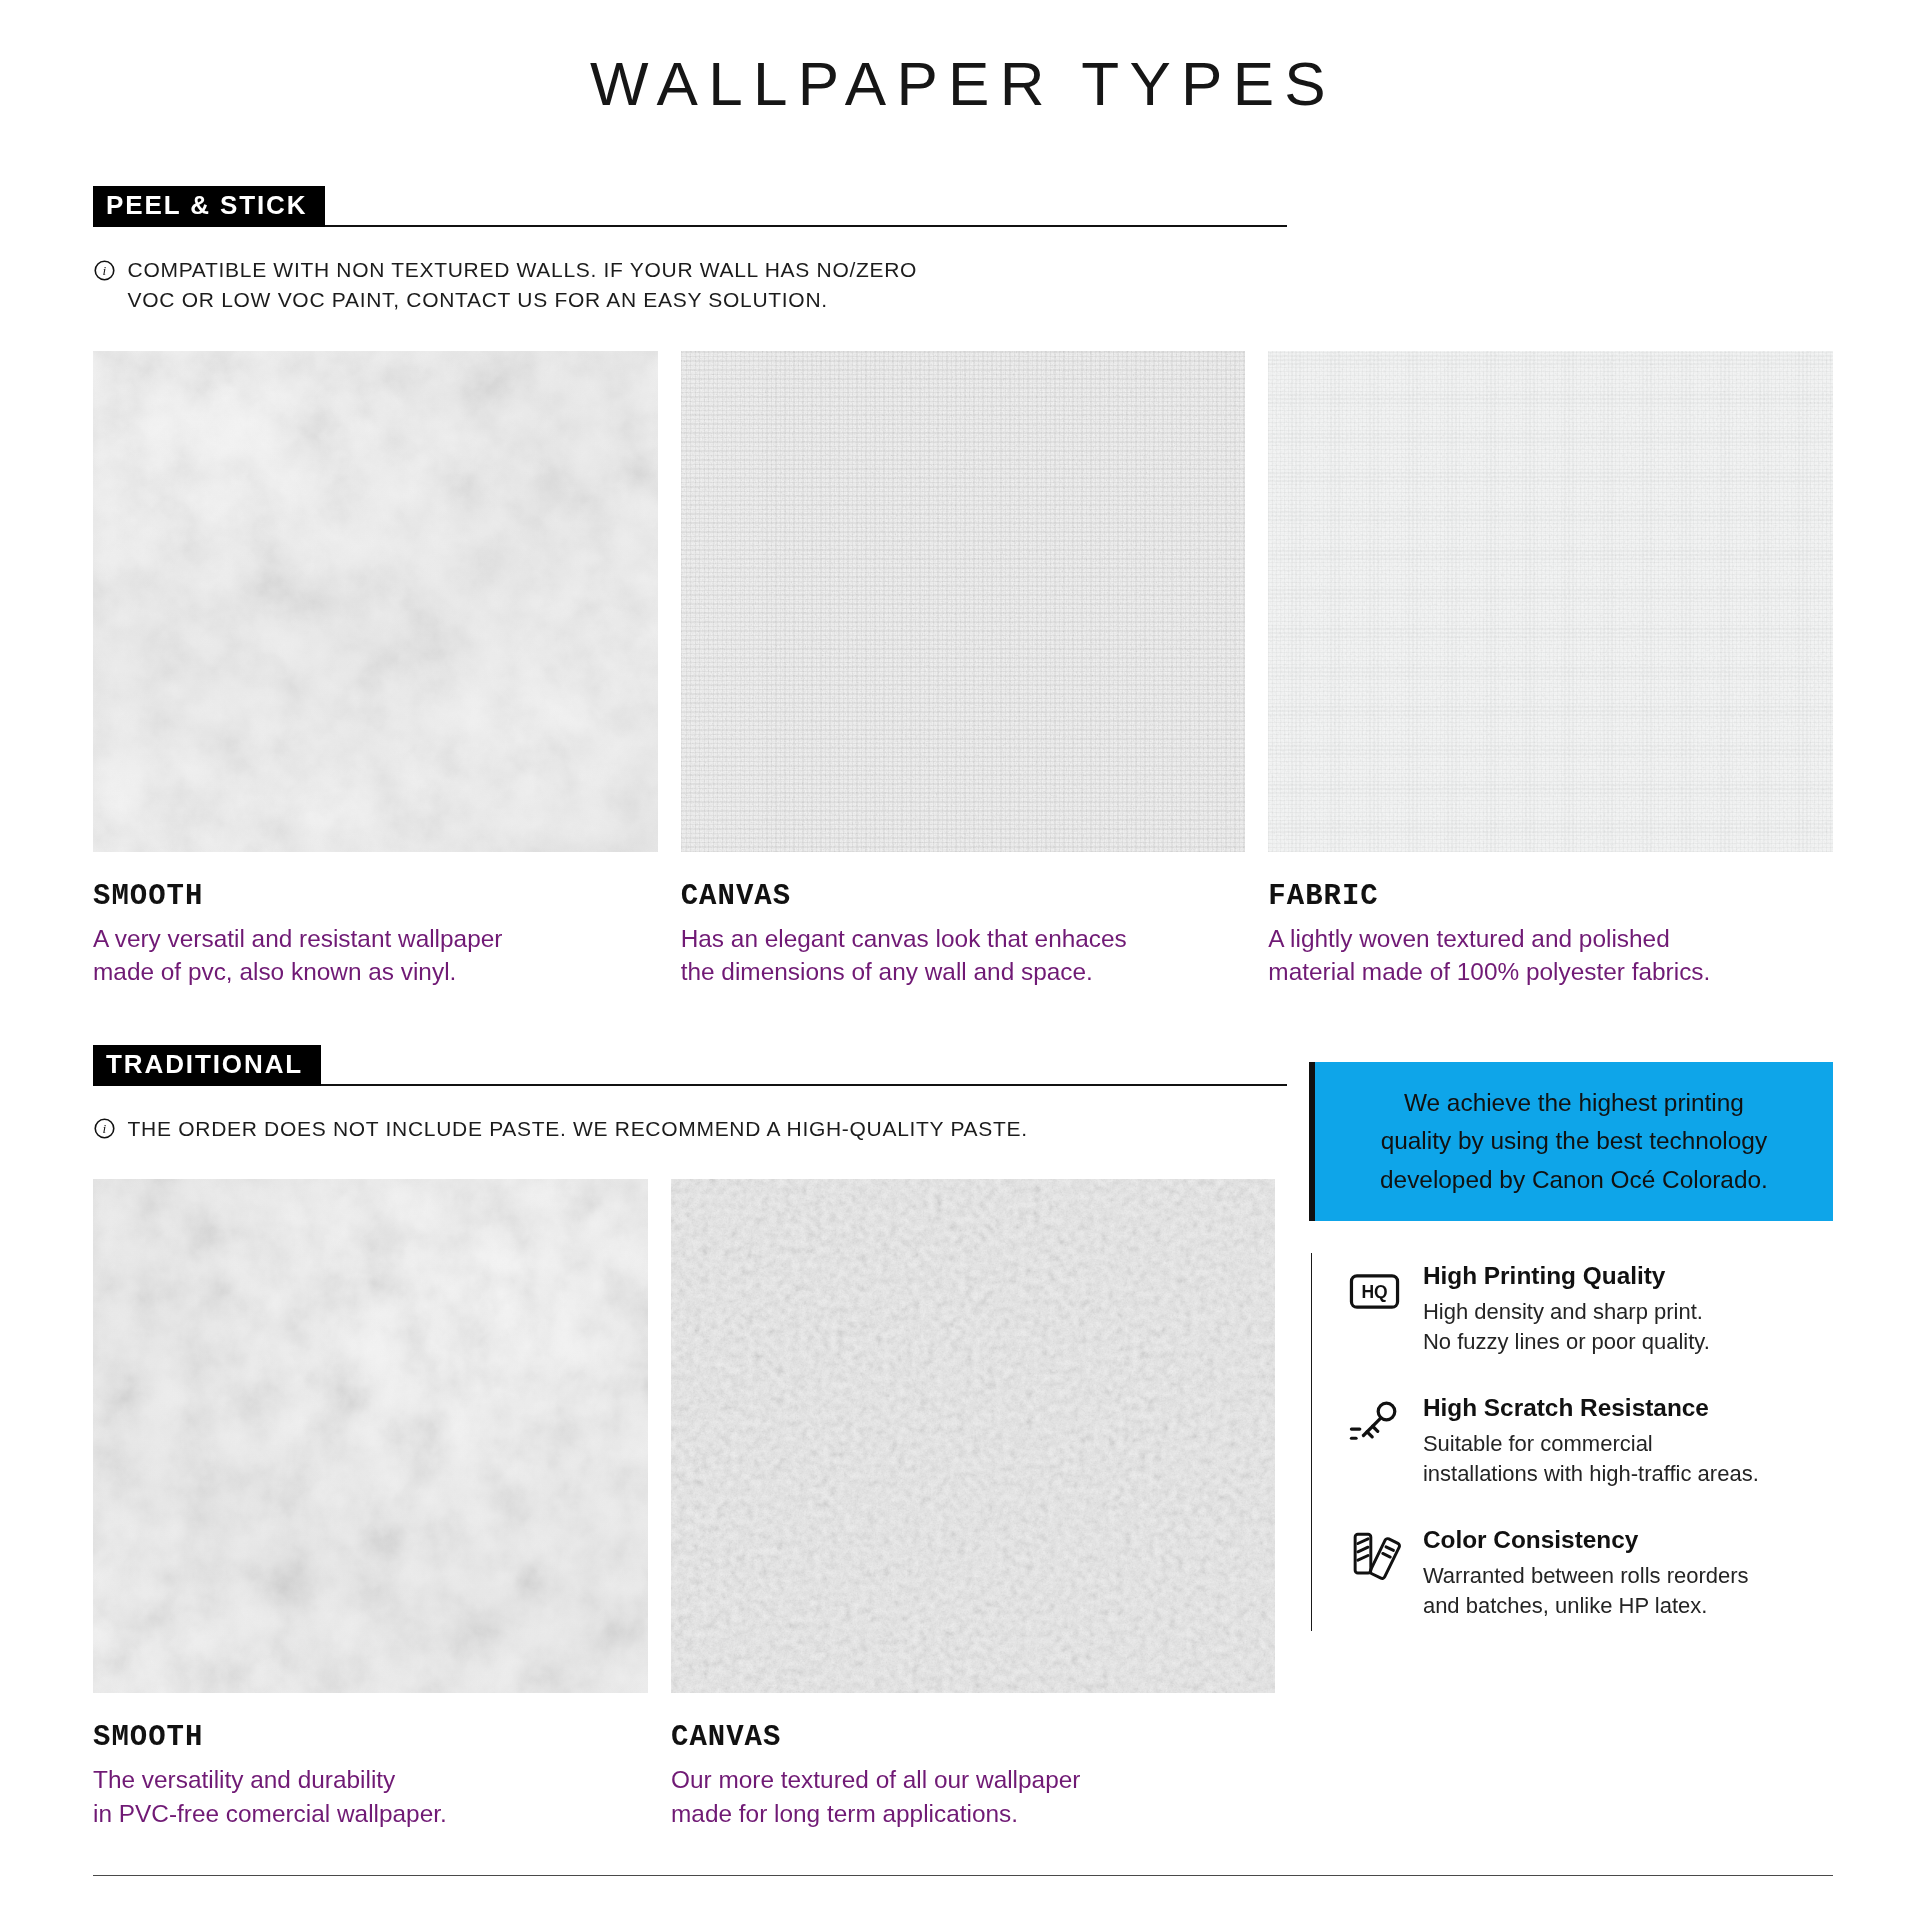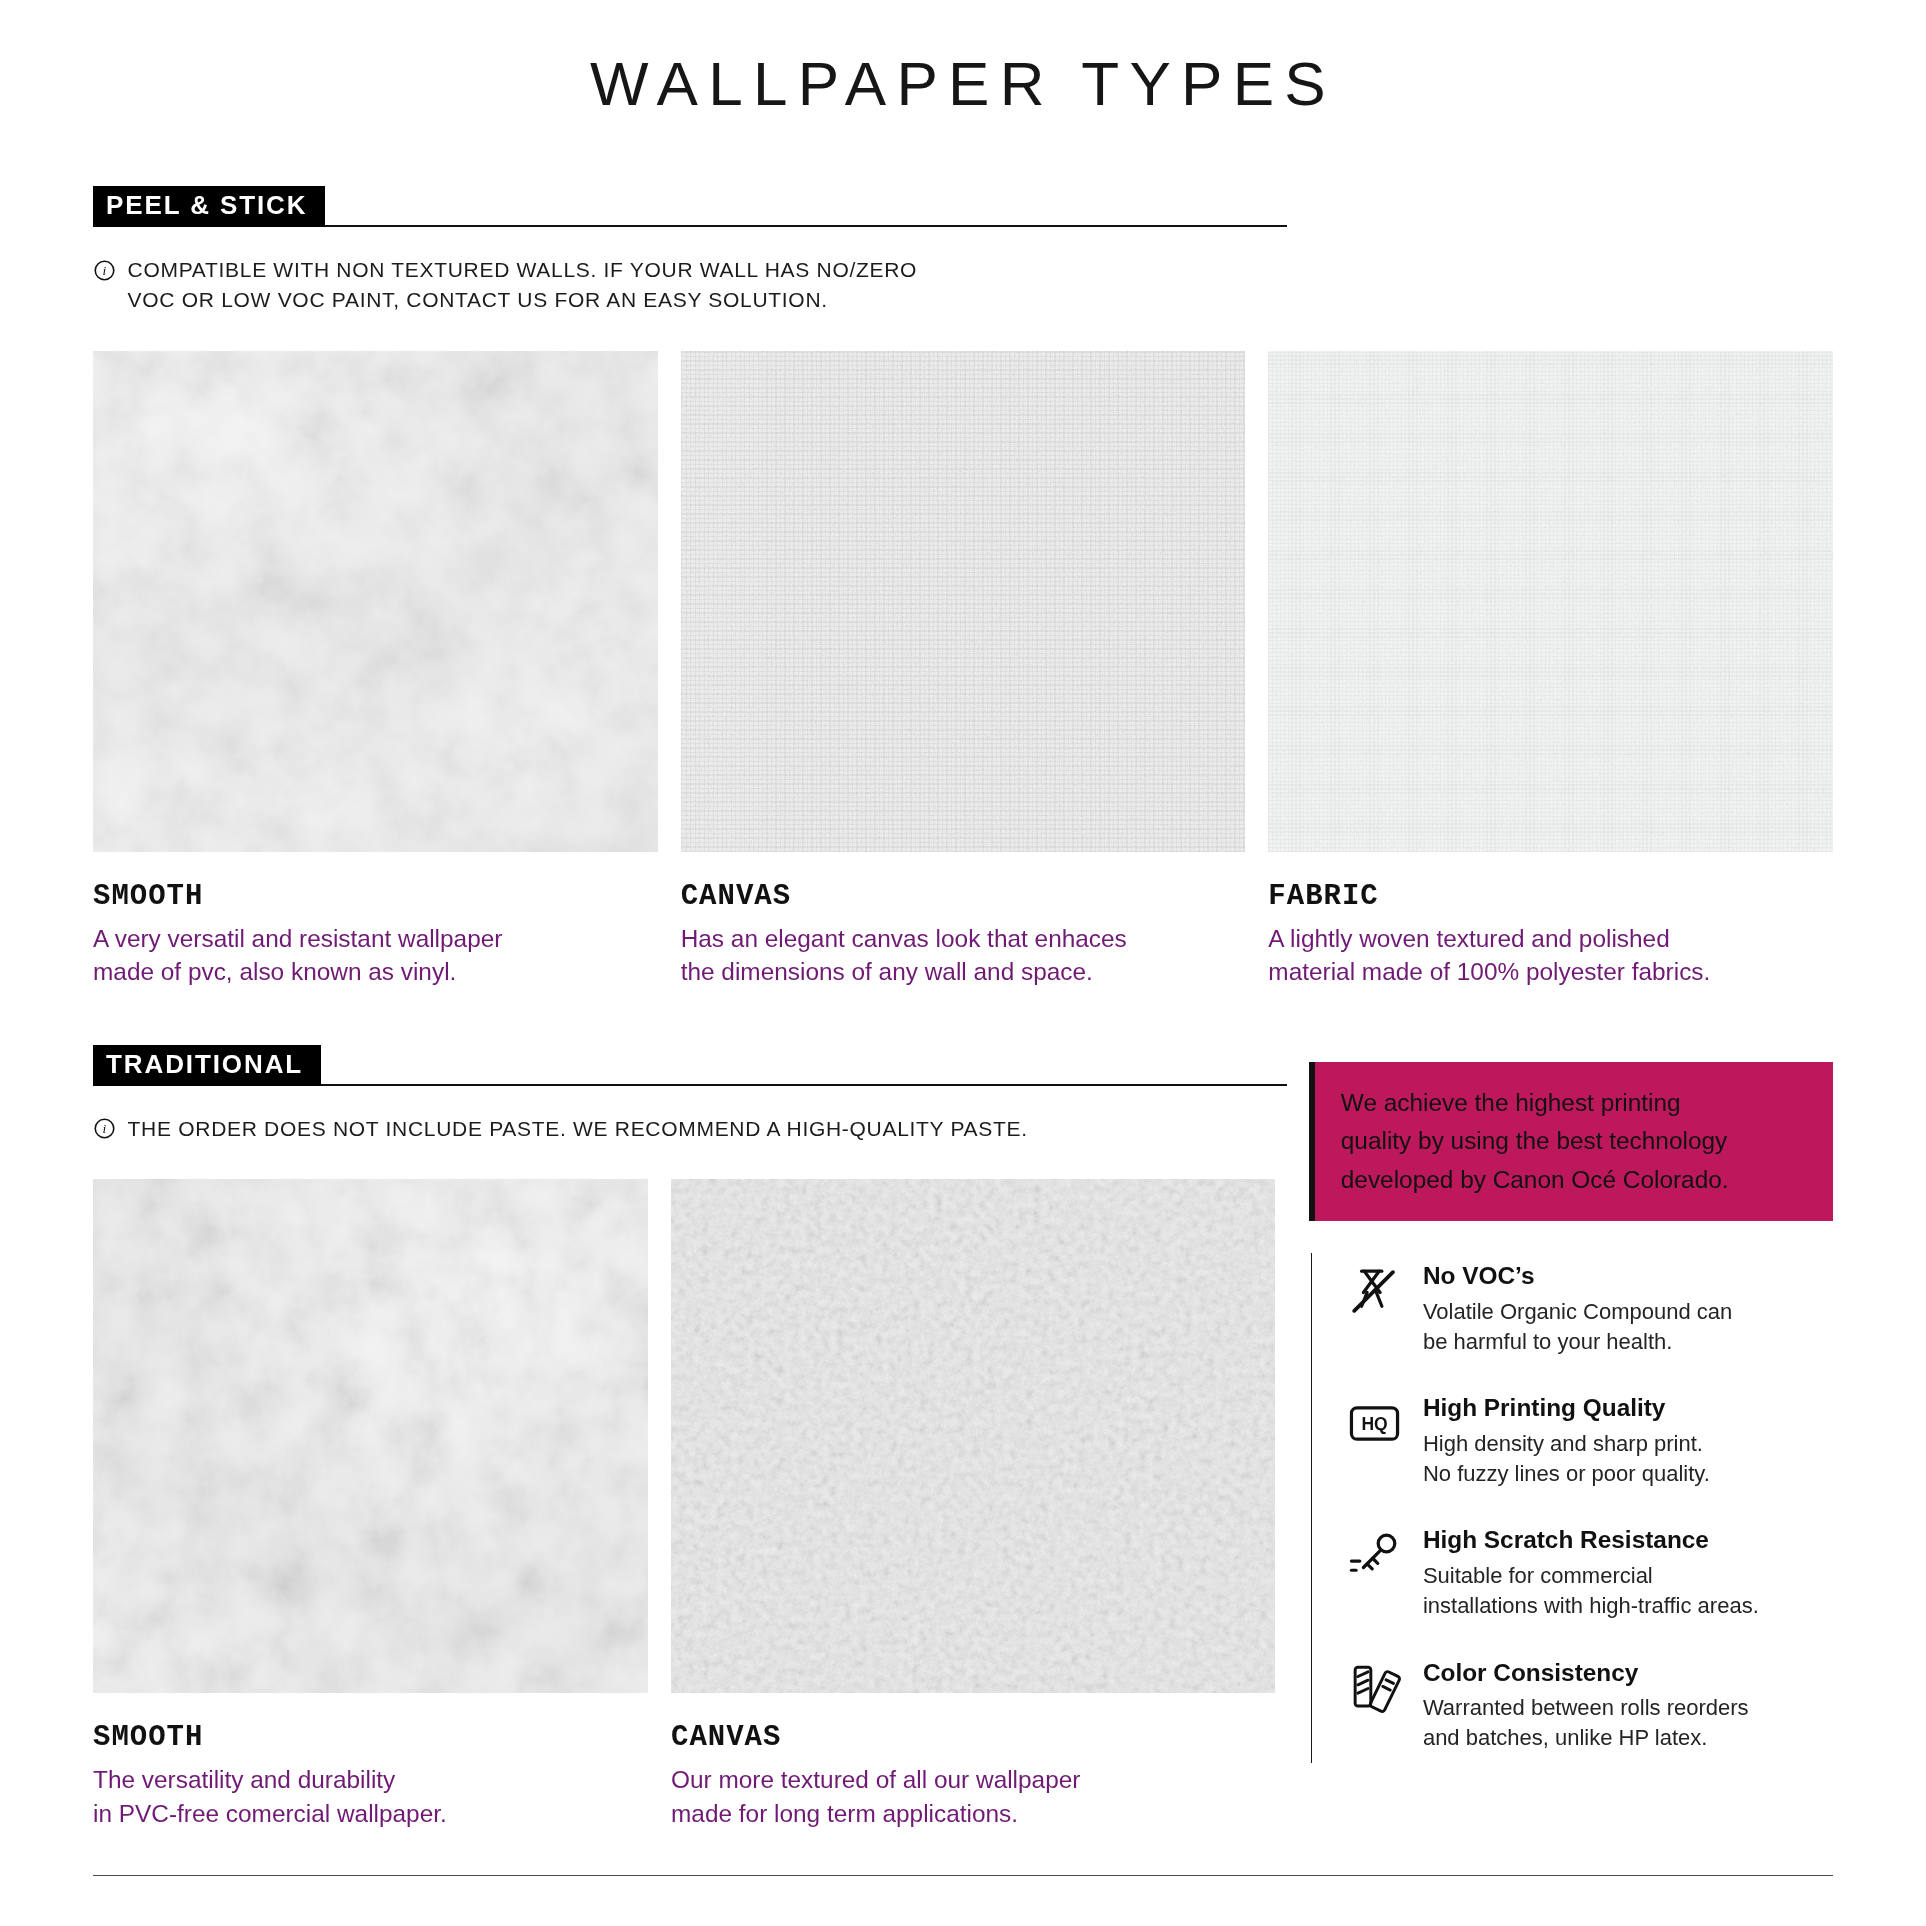--- a/index.html
+++ b/index.html
@@ -35,21 +35,21 @@
 
   .bottom-flex{display:flex;margin-top:56px;align-items:flex-start;}
   .trad{width:1194px;flex:none;}
   .trad .section-header{width:100%;}
   .trad .swatch-col.first{flex:none;width:555px;}
   .trad .swatch-col.second{flex:none;width:604px;}
 
   .quality{flex:1;margin-left:22px;padding-top:16.7px;min-width:0;}
   .highlight{display:flex;}
   .highlight .bar{width:5.8px;background:#111;flex:none;}
-  .highlight .box{background:#be185d;padding:22px 26px;font-size:24.4px;line-height:1.58;color:#111;white-space:pre-line;flex:1;}
+  .highlight .box{background:#0ea5e9;padding:22px 18px;font-size:24.4px;line-height:1.58;color:#111;white-space:pre-line;flex:1;text-align:center;}
 
   .features{margin-top:32px;margin-left:1.9px;border-left:1.9px solid #1a1a1a;padding:9px 0 9px 33px;display:flex;flex-direction:column;gap:37px;}
   .feature{display:flex;gap:19px;align-items:flex-start;}
   .f-icon{width:59px;height:59px;flex:none;}
   .f-icon svg{width:59px;height:59px;display:block;}
   .f-title{font-size:24.4px;font-weight:bold;color:#111;margin:0 0 6.4px 0;}
   .f-desc{font-size:22px;line-height:1.38;color:#242424;margin:0;white-space:pre-line;}
 
   .bottom-rule{border-top:1.9px solid #4a4a4a;margin-top:45px;width:100%;}
 </style>
@@ -182,37 +182,20 @@
     <aside class="quality">
       <div class="highlight">
         <div class="bar"></div>
         <div class="box">We achieve the highest printing
 quality by using the best technology
 developed by Canon Océ Colorado.</div>
       </div>
 
       <div class="features">
 
-        <div class="feature">
-          <span class="f-icon">
-            <svg viewBox="0 0 64 64" fill="none" stroke="#111" stroke-width="3.5" stroke-linecap="round">
-              <path d="M18 10 h22"></path>
-              <path d="M21 10 L38 33"></path>
-              <path d="M37 10 L20 33"></path>
-              <path d="M24 33 L18 48"></path>
-              <path d="M34 33 L40 48"></path>
-              <path d="M10 53 L52 11" stroke-width="4"></path>
-            </svg>
-          </span>
-          <div>
-            <h4 class="f-title">No VOC’s</h4>
-            <p class="f-desc">Volatile Organic Compound can
-be harmful to your health.</p>
-          </div>
-        </div>
 
         <div class="feature">
           <span class="f-icon">
             <svg viewBox="0 0 64 64" fill="none" stroke="#111" stroke-width="3.5">
               <rect x="7" y="15" width="50" height="34" rx="6"></rect>
               <text x="32" y="39" text-anchor="middle" font-family="Liberation Sans, sans-serif" font-weight="bold" font-size="19" fill="#111" stroke="none">HQ</text>
             </svg>
           </span>
           <div>
             <h4 class="f-title">High Printing Quality</h4>

